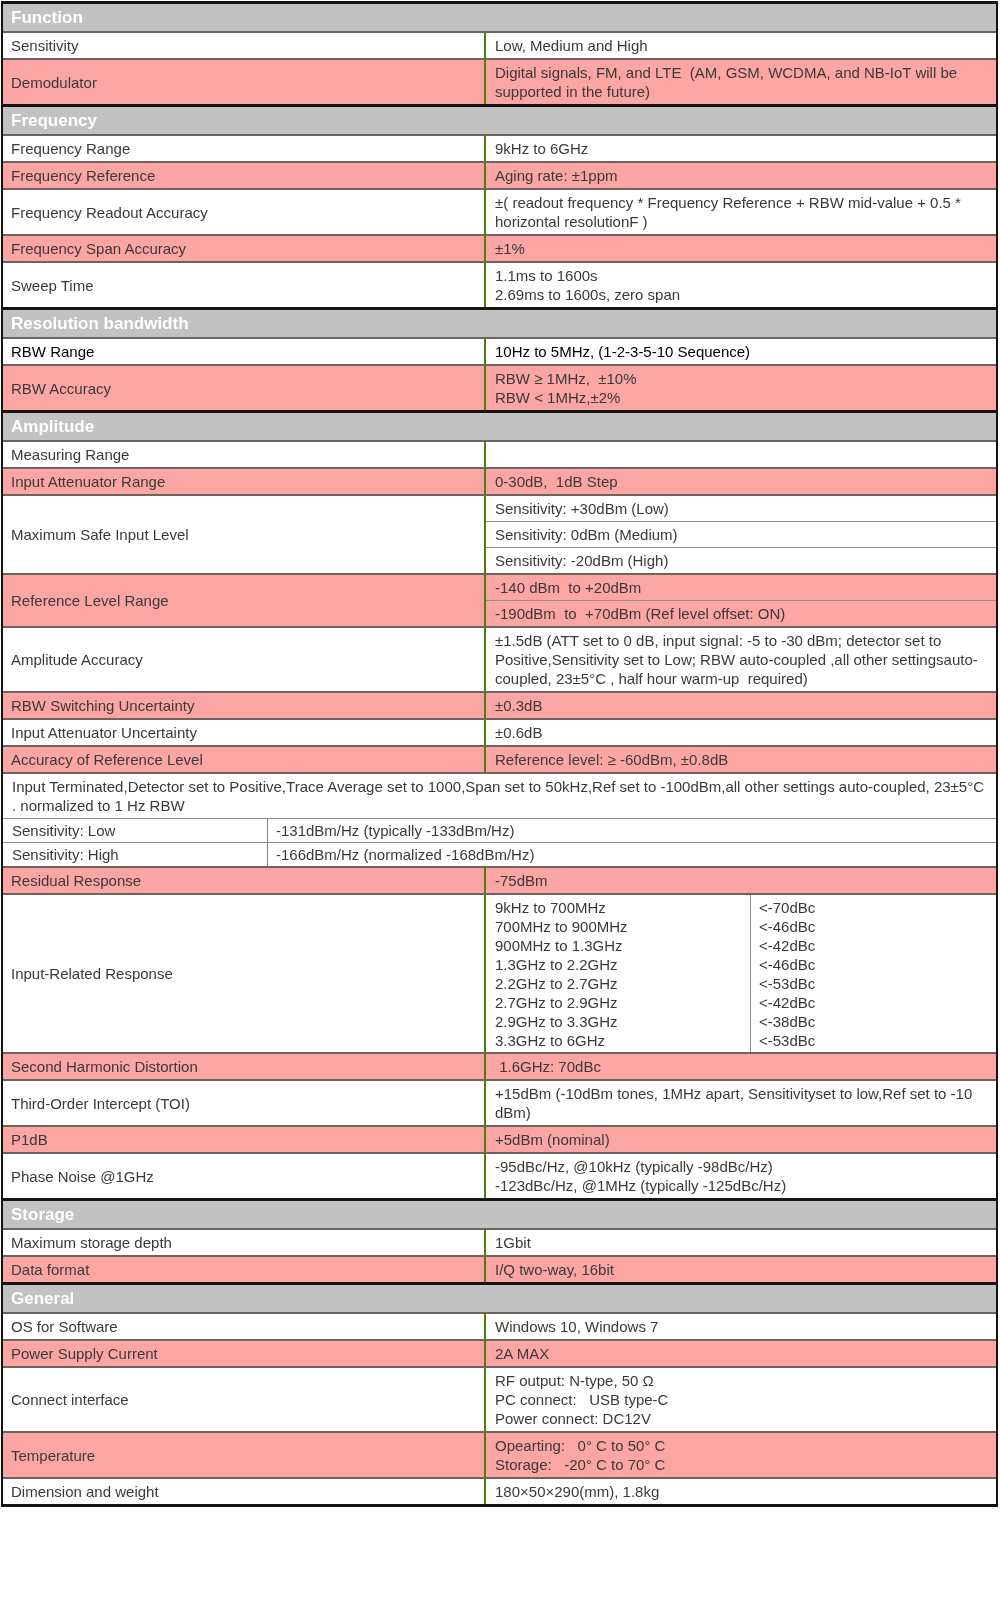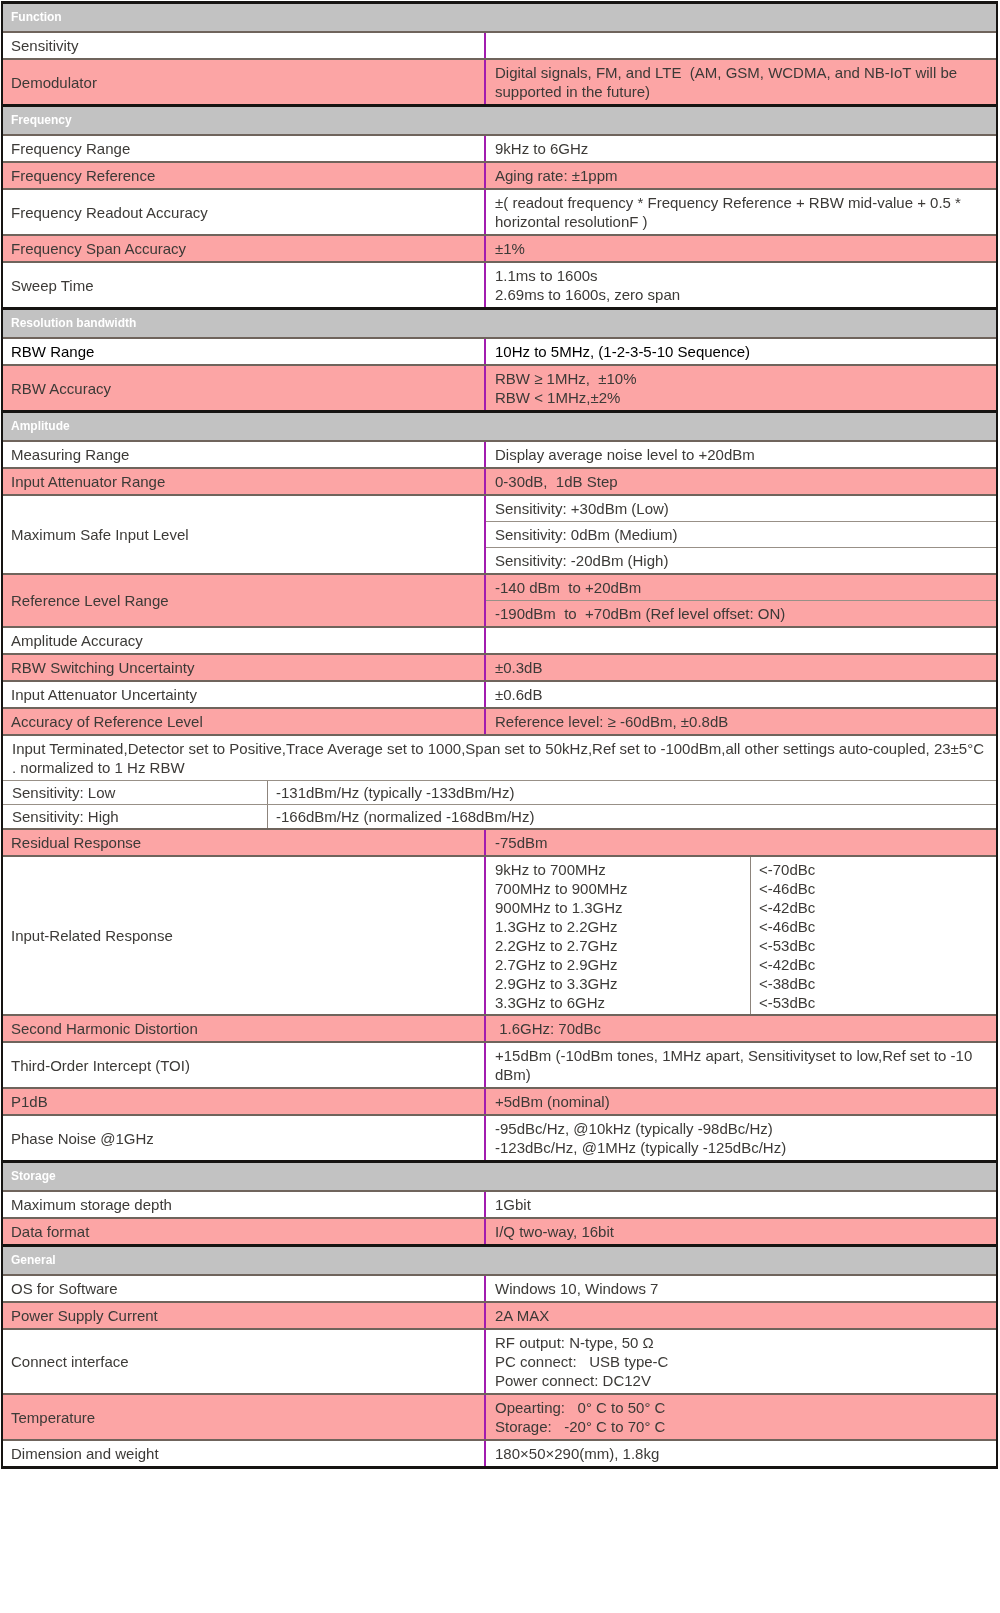--- a/index.html
+++ b/index.html
@@ -15,37 +15,37 @@
     border-left:2px solid #161412;
     border-right:2px solid #161412;
     border-bottom:3px solid #161412;
     background:#ffffff;
   }
   .sec {
     border-top:3px solid #161412;
     background:#c2c2c2;
     color:#ffffff;
     font-weight:700;
-    font-size:12px;
+    font-size:17px;
     line-height:21px;
     padding:3px 8px;
   }
   .row {
     display:flex;
     border-top:2px solid #6f645c;
     background:#ffffff;
     line-height:19px;
   }
   .row.gray { background:#fca5a5; }
   .row.bold { font-weight:400; color:#000000; }
   .cell { box-sizing:border-box; }
   .label {
     flex:0 0 483px;
     width:483px;
-    border-right:2px solid #a21caf;
+    border-right:2px solid #4d7c0f;
     padding:3px 8px 3px 8px;
     display:flex;
     align-items:center;
   }
   .value {
     flex:1 1 auto;
     padding:3px 6px 3px 9px;
     display:flex;
     align-items:center;
     white-space:pre-wrap;
@@ -77,20 +77,21 @@
 </style>
 </head>
 <body>
 
 <div class="page">
   <div class="spec-table">
 
     <div class="sec">Function</div>
     <div class="row">
       <div class="cell label">Sensitivity</div>
+      <div class="cell value">Low, Medium and High</div>
     </div>
     <div class="row gray">
       <div class="cell label">Demodulator</div>
       <div class="cell value">Digital signals, FM, and LTE  (AM, GSM, WCDMA, and NB-IoT will be supported in the future)</div>
     </div>
 
     <div class="sec">Frequency</div>
     <div class="row">
       <div class="cell label">Frequency Range</div>
       <div class="cell value">9kHz to 6GHz</div>
@@ -120,21 +121,20 @@
     </div>
     <div class="row gray">
       <div class="cell label">RBW Accuracy</div>
       <div class="cell value">RBW ≥ 1MHz,  ±10%
 RBW &lt; 1MHz,±2%</div>
     </div>
 
     <div class="sec">Amplitude</div>
     <div class="row">
       <div class="cell label">Measuring Range</div>
-      <div class="cell value">Display average noise level to +20dBm</div>
     </div>
     <div class="row gray">
       <div class="cell label">Input Attenuator Range</div>
       <div class="cell value">0-30dB,  1dB Step</div>
     </div>
     <div class="row">
       <div class="cell label">Maximum Safe Input Level</div>
       <div class="valcol">
         <div class="subrow">Sensitivity: +30dBm (Low)</div>
         <div class="subrow">Sensitivity: 0dBm (Medium)</div>
@@ -143,20 +143,21 @@
     </div>
     <div class="row gray">
       <div class="cell label">Reference Level Range</div>
       <div class="valcol">
         <div class="subrow">-140 dBm  to +20dBm</div>
         <div class="subrow">-190dBm  to  +70dBm (Ref level offset: ON)</div>
       </div>
     </div>
     <div class="row">
       <div class="cell label">Amplitude Accuracy</div>
+      <div class="cell value">±1.5dB (ATT set to 0 dB, input signal: -5 to -30 dBm; detector set to Positive,Sensitivity set to Low; RBW auto-coupled ,all other settingsauto-coupled, 23±5°C , half hour warm-up  required)</div>
     </div>
     <div class="row gray">
       <div class="cell label">RBW Switching Uncertainty</div>
       <div class="cell value">±0.3dB</div>
     </div>
     <div class="row">
       <div class="cell label">Input Attenuator Uncertainty</div>
       <div class="cell value">±0.6dB</div>
     </div>
     <div class="row gray">

